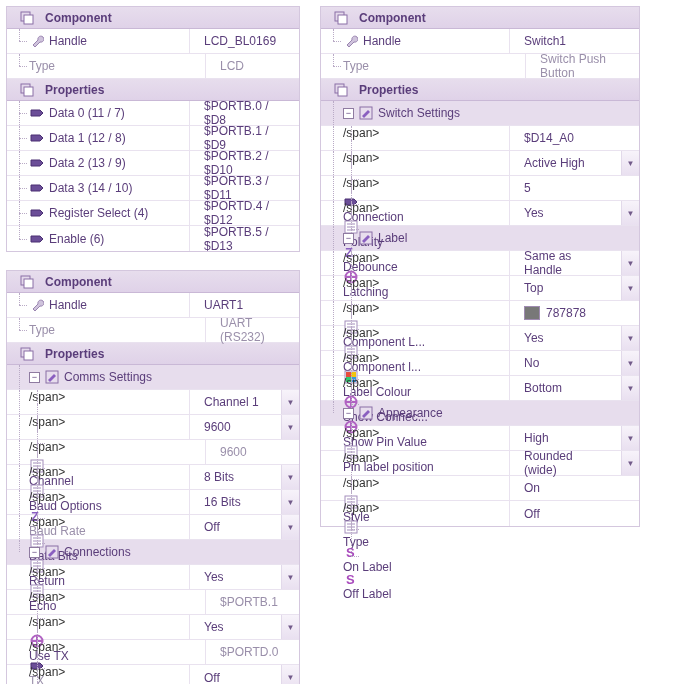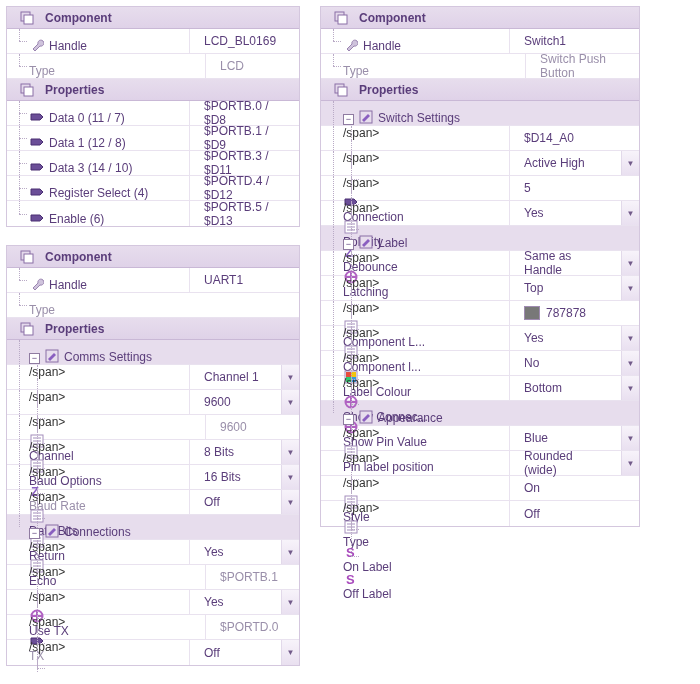--- a/index.html
+++ b/index.html
@@ -7,21 +7,21 @@
   .panels { display:flex; gap:20px; padding:6px; }
   .col { display:flex; flex-direction:column; gap:18px; }
   .panel { border:1px solid #d4c7de; width:294px; }
   .panel.wide { width:320px; }
 
   .section-hdr { background:linear-gradient(to bottom,#e7dded,#dfd2e8); border-bottom:1px solid #c9b8d6; display:flex; align-items:center; height:22px; padding:0 12px; gap:6px; color:#5a3d7a; font-weight:bold; }
 
   .row { display:flex; align-items:stretch; height:25px; border-bottom:1px solid #e9e2ef; }
   .row:last-child { border-bottom:none; }
 
-  .tree-cell { display:flex; align-items:flex-end; flex:0 0 182px; padding-left:4px; position:relative; }
+  .tree-cell { display:flex; align-items:center; flex:0 0 182px; padding-left:4px; position:relative; }
   .wide .tree-cell { flex:0 0 188px; }
 
   .grp-row { background:#e7dded; }
   .grp-row .tree-cell { flex:1; }
 
   .indent { display:inline-block; width:18px; height:100%; position:relative; flex:0 0 18px; }
   .indent::before { content:""; position:absolute; left:8px; top:0; bottom:0; border-left:1px dotted #b9aac6; }
   .indent.h::after { content:""; position:absolute; left:8px; top:50%; width:8px; border-top:1px dotted #b9aac6; }
   .indent.last::before { bottom:50%; }
 
@@ -111,20 +111,32 @@
             <div class="val-cell">$PORTB.1 / $D9</div>
           </div>
           <div class="row">
             <div class="tree-cell">
               <span class="indent h"></span>
               <span class="ico">
                 <svg width="14" height="14">
                   <polygon points="1,4 10,4 13,7 10,10 1,10" fill="#6b4e97" stroke="#4a2f72"></polygon>
                 </svg>
               </span>
+              <span class="label">Data 2 (13 / 9)</span>
+            </div>
+            <div class="val-cell">$PORTB.2 / $D10</div>
+          </div>
+          <div class="row">
+            <div class="tree-cell">
+              <span class="indent h"></span>
+              <span class="ico">
+                <svg width="14" height="14">
+                  <polygon points="1,4 10,4 13,7 10,10 1,10" fill="#6b4e97" stroke="#4a2f72"></polygon>
+                </svg>
+              </span>
               <span class="label">Data 3 (14 / 10)</span>
             </div>
             <div class="val-cell">$PORTB.3 / $D11</div>
           </div>
           <div class="row">
             <div class="tree-cell">
               <span class="indent h"></span>
               <span class="ico">
                 <svg width="14" height="14">
                   <polygon points="1,4 10,4 13,7 10,10 1,10" fill="#6b4e97" stroke="#4a2f72"></polygon>
@@ -169,20 +181,21 @@
             </span>
           <span class="label">Handle</span>
         </div>
         <div class="val-cell">UART1</div>
       </div>
       <div class="row">
         <div class="tree-cell">
             <span class="indent h last"></span>
             <span class="label dim">Type</span>
           </div>
+        <div class="val-cell dim">UART (RS232)</div>
       </div>
       <div class="section-hdr">
         <span class="ico">
             <svg width="14" height="14">
               <rect x="1" y="1" width="9" height="9" fill="none" stroke="#8a6fa6"></rect>
               <rect x="4" y="4" width="9" height="9" fill="#fff" stroke="#8a6fa6"></rect>
             </svg>
           </span>
         <span class="label">Properties</span>
       </div>
@@ -575,21 +588,21 @@
               <span class="indent" style="visibility: hidden;"></span>
               <span class="indent" style="">/span&gt;<span class="indent last"></span><span class="indent h"></span><span class="ico">
                   <svg width="14" height="14">
                     <rect x="1" y="1" width="12" height="12" fill="#fff" stroke="#a38dbb"></rect>
                     <line x1="3" y1="4" x2="11" y2="4" stroke="#a38dbb"></line>
                     <line x1="3" y1="7" x2="11" y2="7" stroke="#a38dbb"></line>
                     <line x1="3" y1="10" x2="11" y2="10" stroke="#a38dbb"></line>
                   </svg>
                 </span><span class="label">Style</span></span>
             </div>
-            <div class="val-cell">Blue</div>
+            <div class="val-cell">High</div>
             <div class="dd">▼</div>
           </div>
           <div class="row">
             <div class="tree-cell">
               <span class="indent" style="visibility: hidden;"></span>
               <span class="indent" style="">/span&gt;<span class="indent last"></span><span class="indent h"></span><span class="ico">
                   <svg width="14" height="14">
                     <rect x="1" y="1" width="12" height="12" fill="#fff" stroke="#a38dbb"></rect>
                     <line x1="3" y1="4" x2="11" y2="4" stroke="#a38dbb"></line>
                     <line x1="3" y1="7" x2="11" y2="7" stroke="#a38dbb"></line>

